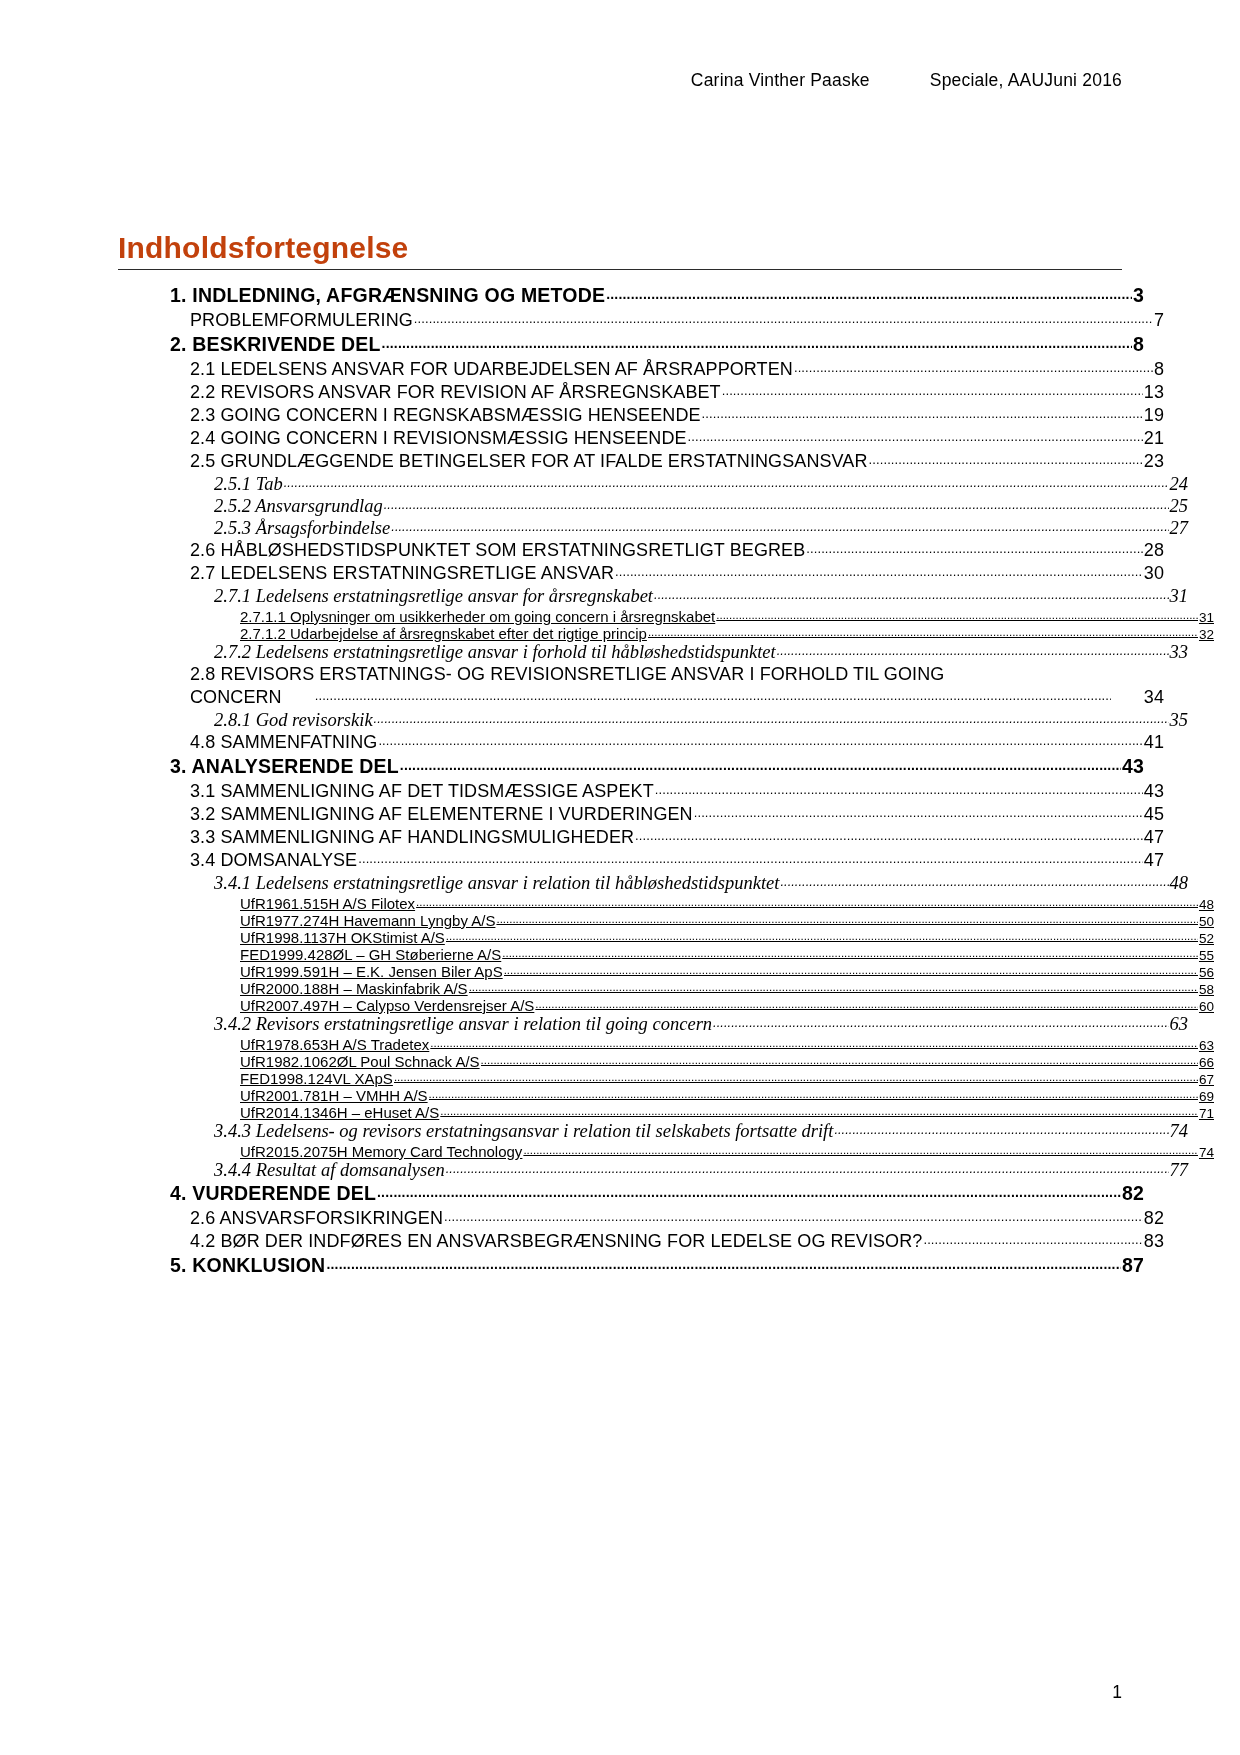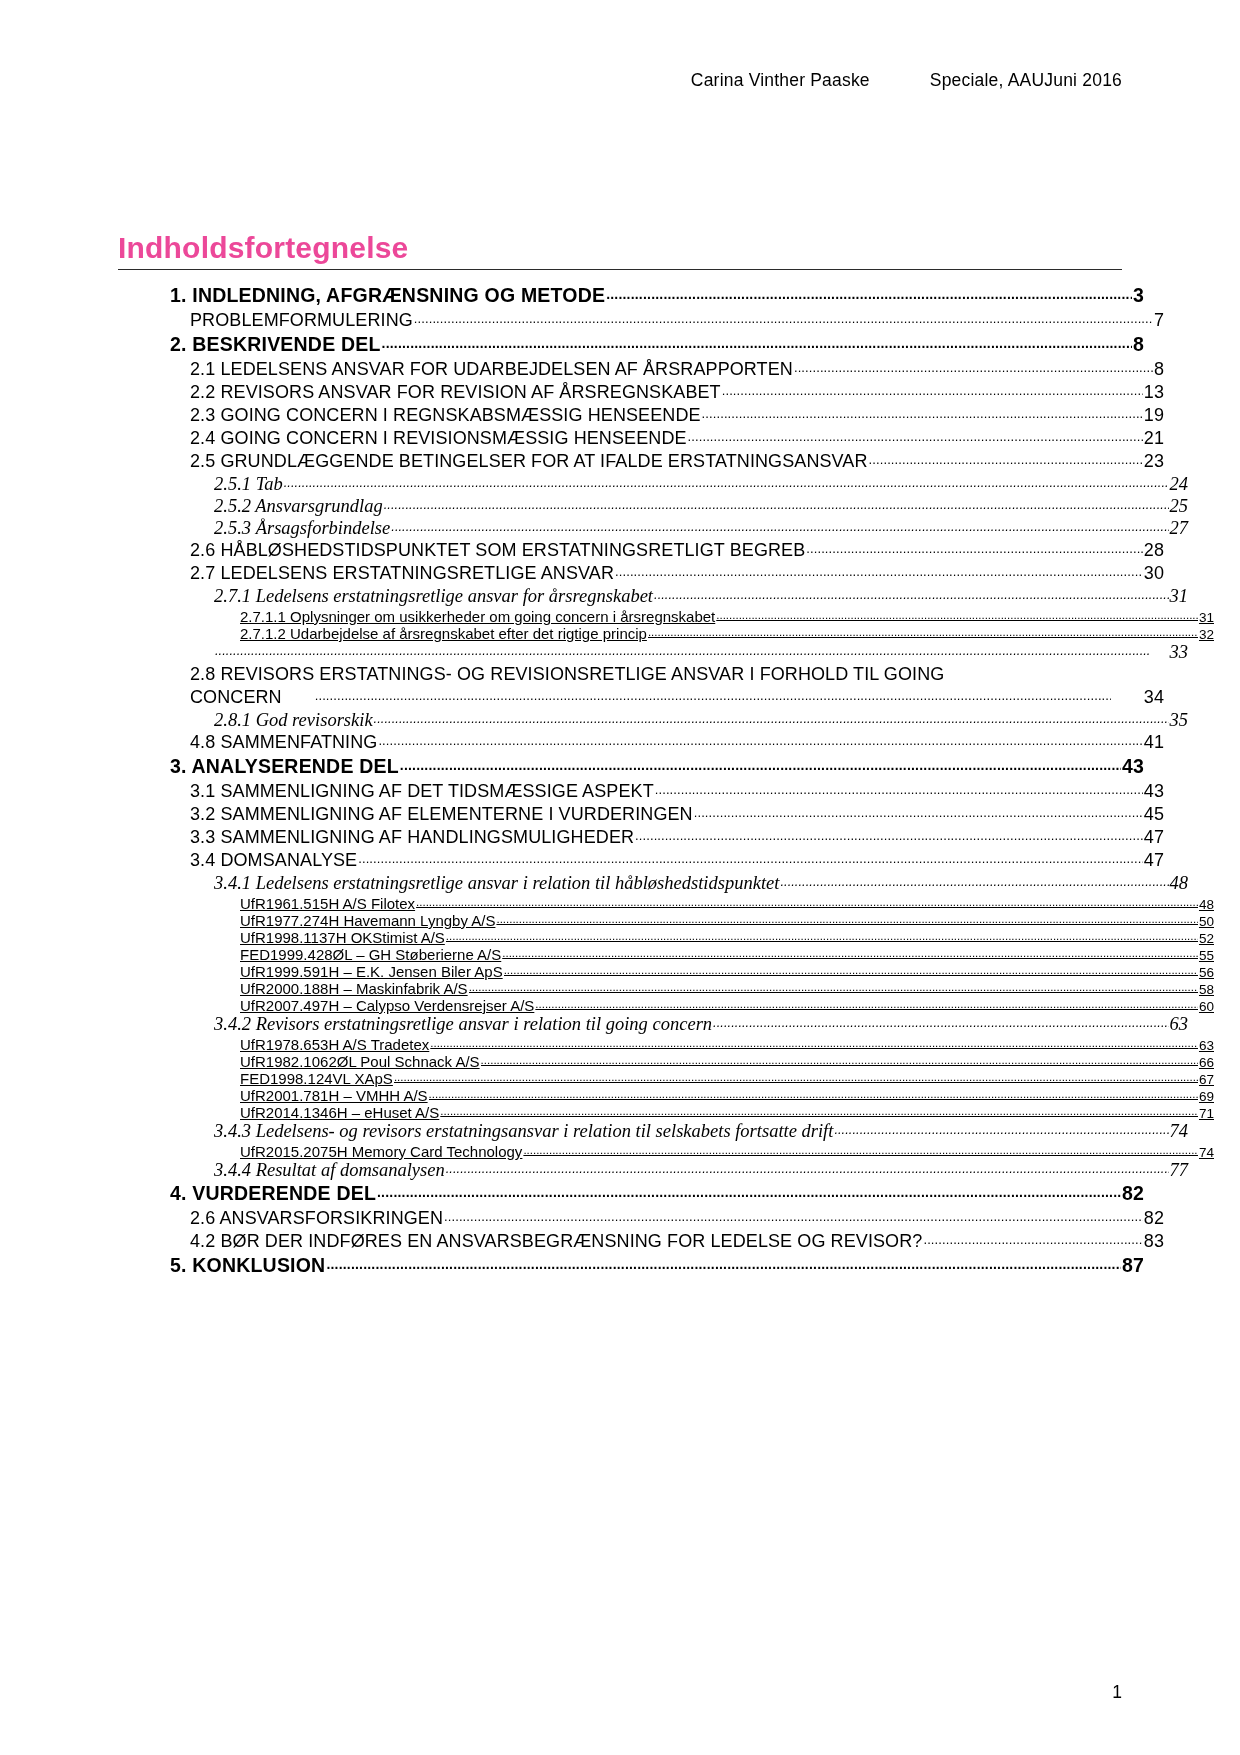--- a/index.html
+++ b/index.html
@@ -27,21 +27,21 @@
     font-size: 17.5px;
     letter-spacing: 0.2px;
     margin-top: 10px;
     margin-bottom: 0;
   }
   .header .hdr-left { flex: 0 0 auto; }
   .header .hdr-center { flex: 0 0 auto; margin-left: 60px; }
   .header .hdr-right { flex: 0 0 auto; }
 
   .toc-title {
-    color: #ec4899;
+    color: #c2410c;
     font-size: 30px;
     font-weight: bold;
     letter-spacing: 0.2px;
     margin-top: 140px;
     margin-bottom: 2px;
     padding-bottom: 4px;
   }
   .title-rule {
     border-bottom: 1.6px solid #2b2b2b;
     margin-bottom: 14px;
@@ -222,20 +222,21 @@
         <span class="txt">2.7.1.1 Oplysninger om usikkerheder om going concern i årsregnskabet</span>
         <span class="dots">...................................................................................................................................................................................................................................................................</span>
         <span class="pg">31</span>
       </div>
       <div class="row lvl4">
         <span class="txt">2.7.1.2 Udarbejdelse af årsregnskabet efter det rigtige princip</span>
         <span class="dots">...................................................................................................................................................................................................................................................................</span>
         <span class="pg">32</span>
       </div>
       <div class="row lvl3">
+        <span class="txt">2.7.2 Ledelsens erstatningsretlige ansvar i forhold til håbløshedstidspunktet</span>
         <span class="dots">...................................................................................................................................................................................................................................................................</span>
         <span class="pg">33</span>
       </div>
       <div class="row lvl2">
         <span class="txt">2.8 REVISORS ERSTATNINGS- OG REVISIONSRETLIGE ANSVAR I FORHOLD TIL GOING</span>
         <span class="dots" style="visibility: hidden;"></span>
       </div>
       <div class="row cont">
         <span class="txt">CONCERN</span>
         <span class="dots">...................................................................................................................................................................................................................................................................</span>

